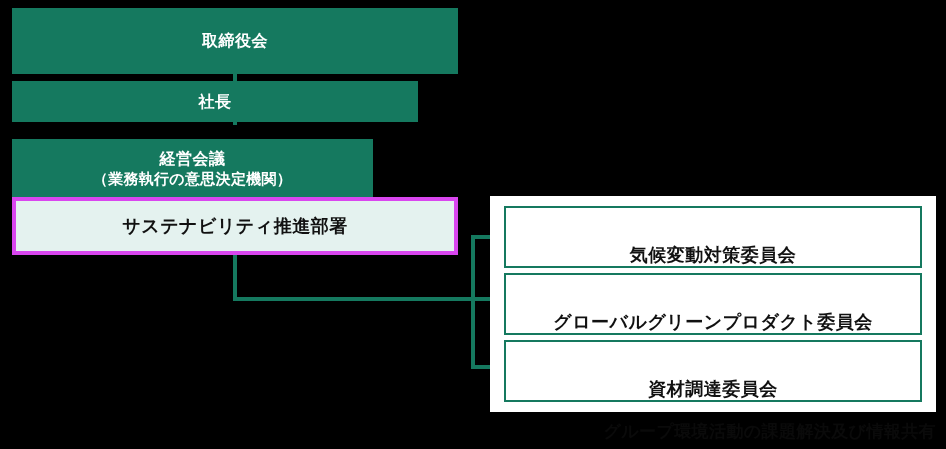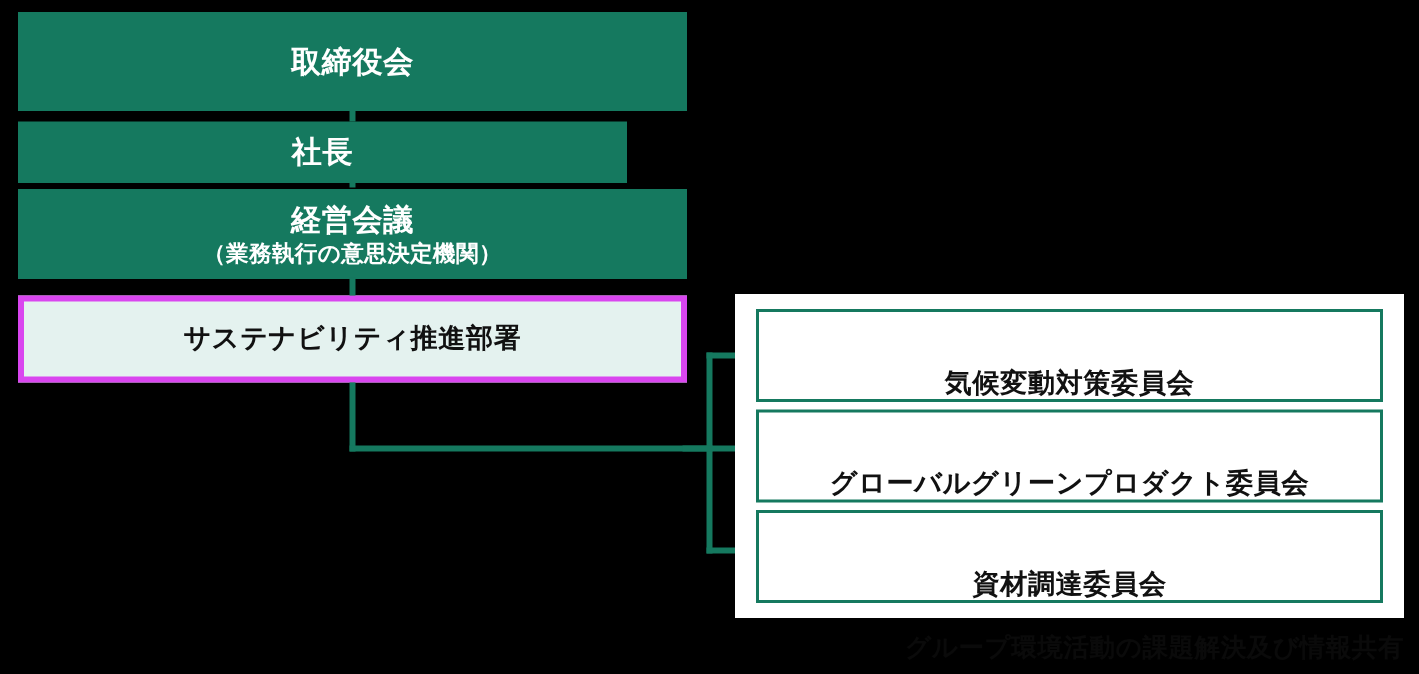--- a/index.html
+++ b/index.html
@@ -34,37 +34,37 @@
     background: #15795F;
     color: #ffffff;
   }
   .box-mint {
     background: #E4F2EF;
     border: 4px solid #d946ef;
     color: #111111;
   }
 
   .lbl-main {
-    font-size: 20px;
+    font-size: 16px;
     font-weight: 700;
     letter-spacing: 0.5px;
     white-space: nowrap;
   }
   .lbl-sub {
     font-size: 15px;
     font-weight: 700;
     letter-spacing: 0.3px;
     white-space: nowrap;
     margin-top: 1px;
   }
 
   
   #box-board      { left: 12px;  top: 8px;   width: 446px; height: 66px; }
   #box-president  { left: 12px;  top: 81px;  width: 406px; height: 41px; }
-  #box-mgmt       { left: 12px;  top: 126px; width: 446px; height: 60px; }
+  #box-mgmt       { left: 12px;  top: 139px; width: 361px; height: 60px; }
   #box-sustain    { left: 12px;  top: 197px; width: 446px; height: 58px; }
 
   #box-sustain .lbl-main { font-size: 18px; font-weight: 700; }
 
   
   #right-panel {
     position: absolute;
     left: 490px;
     top: 196px;
     width: 446px;

